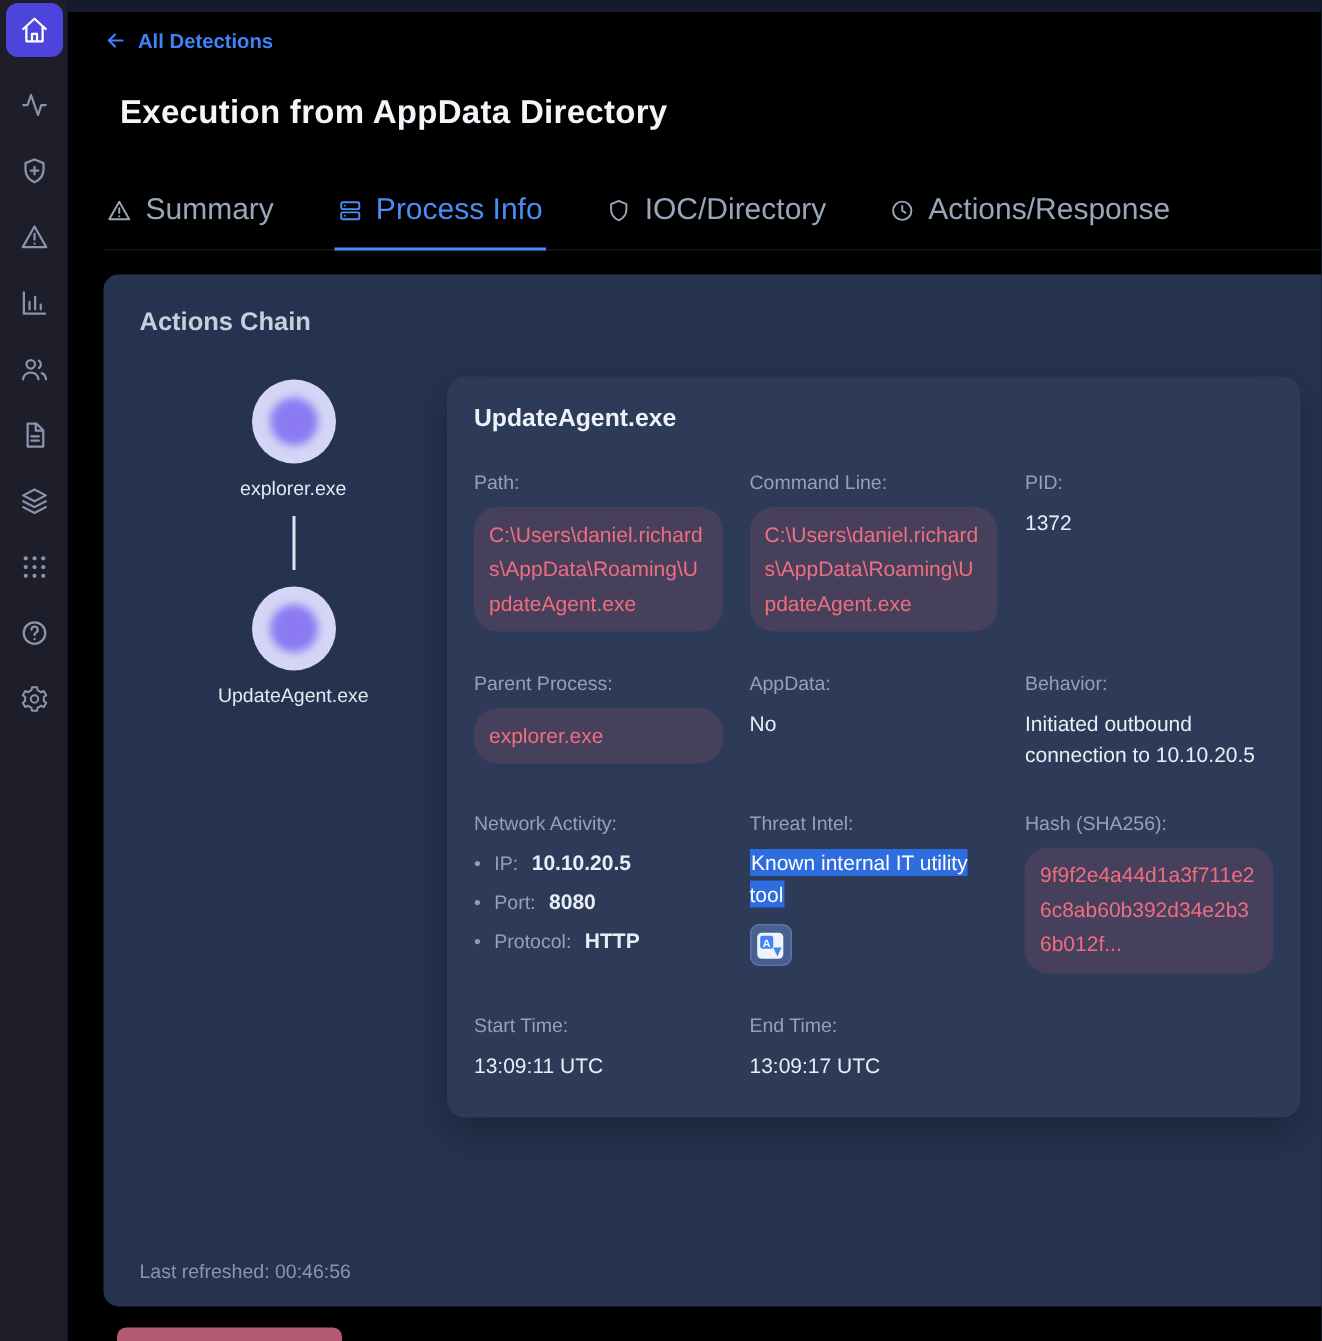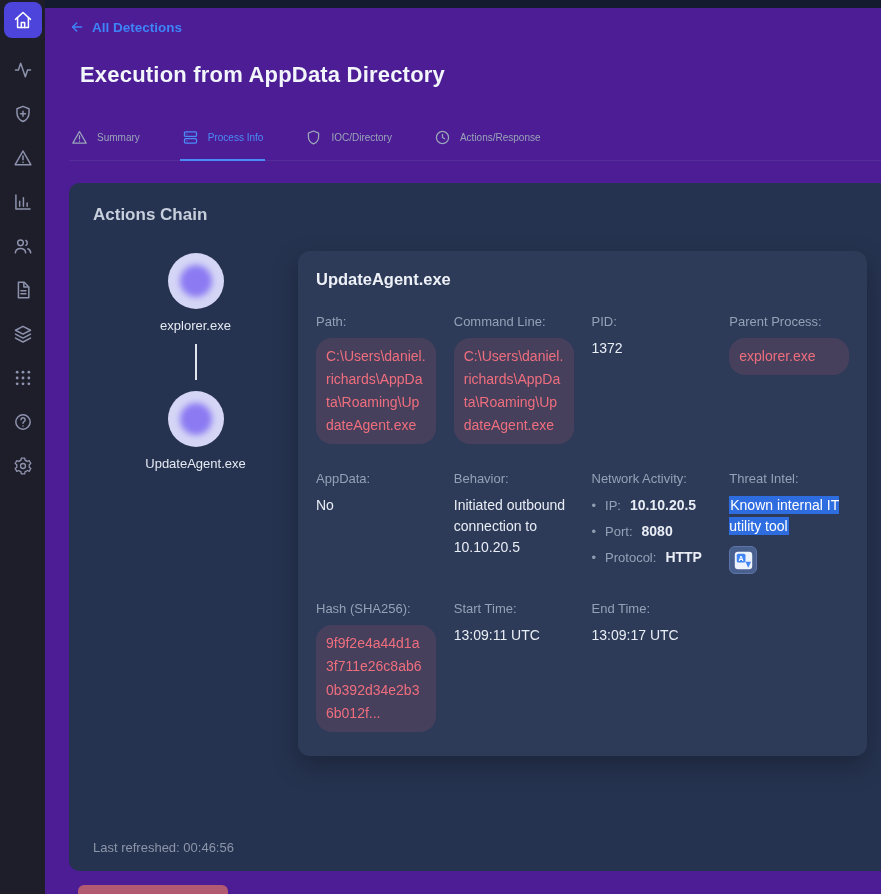--- a/index.html
+++ b/index.html
@@ -22,42 +22,42 @@
   .home-box {
     width:38px; height:36px; margin-top:2px; border-radius:8px;
     background:#4d44db; display:flex; align-items:center; justify-content:center;
     cursor:pointer;
   }
   .side-icons { display:flex; flex-direction:column; gap:24px; margin-top:22px; }
   .side-icon { width:20px; height:20px; color:#8d93ac; cursor:pointer; }
   .side-icon svg { width:20px; height:20px; }
 
   
-  .main { position:absolute; left:45px; top:0; right:0; bottom:0; background:#4c1d95; }
+  .main { position:absolute; left:45px; top:0; right:0; bottom:0; background:#000000; }
   .top-strip { position:absolute; left:0; right:0; top:0; height:8px; background:#141b2e; }
 
   .back-link {
     position:absolute; left:24px; top:19px;
     display:flex; align-items:center; gap:7px;
     color:#3f83f8; font-size:13.5px; font-weight:700; cursor:pointer;
     text-decoration:none;
   }
   .page-title {
     position:absolute; left:24px; top:62px;
     font-size:22px; font-weight:700; color:#f2f5fa; letter-spacing:.2px;margin-left:11px;
   }
 
   .tabs {
     position:absolute; left:24px; right:0; top:118px;
     display:flex; gap:38px;
     border-bottom:1px solid rgba(148,163,184,0.12);
   }
   .tab {
     display:flex; align-items:center; gap:9px;
-    padding:11px 2px 13px; font-size:10px; color:#9aa5b9;
+    padding:11px 2px 13px; font-size:20px; color:#9aa5b9;
     cursor:pointer; border-bottom:2px solid transparent; margin-bottom:-1px;
   }
   .tab.active { color:#4b8cf7; border-bottom-color:#4b8cf7; }
   .tab svg { width:17px; height:17px; }
 
   
   .card {
     position:absolute; left:24px; right:-14px; top:183px; height:688px;
     background:#263350; border-radius:10px; padding:22px 24px;
     overflow:hidden;
@@ -78,21 +78,21 @@
   .node-label { margin-top:9px; font-size:13px; color:#e4e9f2; }
   .connector { width:2px; height:36px; background:#dfe5ee; margin:11px 0; }
 
   
   .detail-card {
     flex:1; background:#2d3b58; border-radius:12px;
     padding:19px 18px 24px; margin-right:4px;
     box-shadow:0 10px 26px rgba(0,0,0,0.28);
   }
   .detail-title { font-size:16.5px; font-weight:700; color:#eef2f8; margin-bottom:25px; }
-  .fields { display:grid; grid-template-columns:1fr 1fr 1fr 1fr; column-gap:18px; row-gap:27px; }
+  .fields { display:grid; grid-template-columns:1fr 1fr 1fr; column-gap:18px; row-gap:27px; }
   .field-label { font-size:13px; color:#95a1b6; margin-bottom:9px; }
   .field-value { font-size:14px; color:#e9edf5; line-height:1.5; }
   .value-danger {
     background:rgba(244,97,125,0.13); color:#ef6e7e;
     padding:7px 10px; border-radius:16px; overflow-wrap:anywhere; line-height:1.65;
   }
   .selected { background:#2e6de0; color:#ffffff; padding:1px 1px; }
 
   .net-list { margin-top:11px; display:flex; flex-direction:column; gap:10px; }
   .net-item { display:flex; align-items:baseline; gap:9px; }

